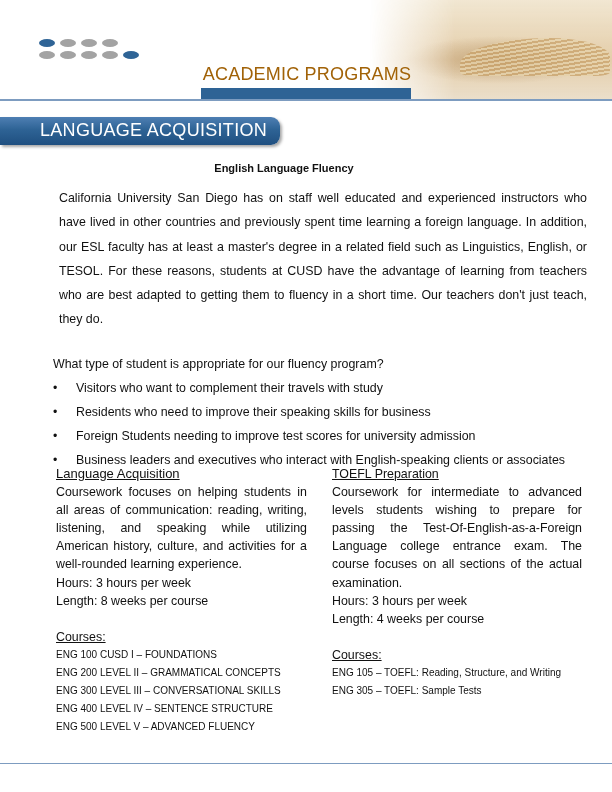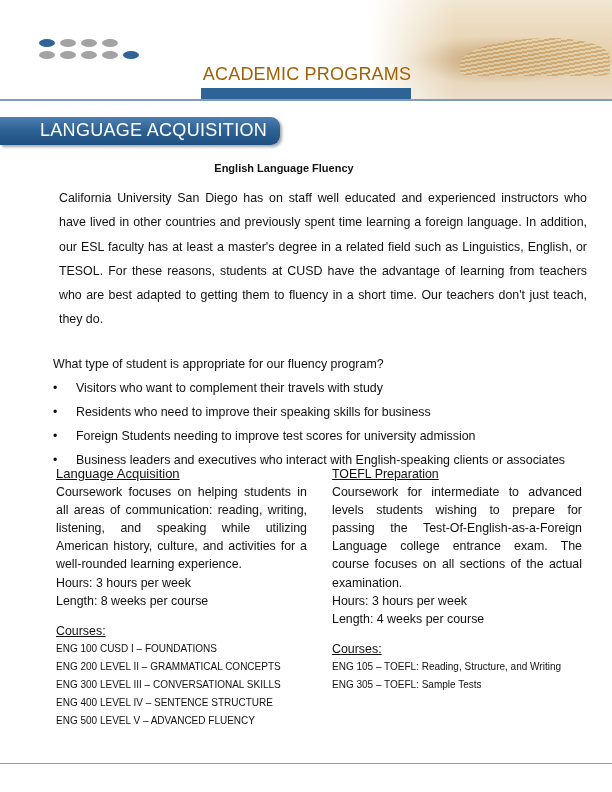--- a/index.html
+++ b/index.html
@@ -71,21 +71,21 @@
     .bullets .bullet-glyph { position: absolute; left: 0; }
     .bullets .bullet-text { position: absolute; left: 23px; white-space: nowrap; }
     .col {
       position: absolute; font-size: 12.4px; line-height: 18.1px;
     }
     .col.left { left: 56px; top: 465px; width: 251px; }
     .col.right { left: 332px; top: 465px; width: 250px; }
     .col-title { text-decoration: underline; font-size: 13px; }
     .col.right .col-title { font-size: 12.4px; }
     .col-desc { text-align: justify; text-align-last: left; }
-    .courses-label { text-decoration: underline; margin-top: 12px; }
+    .courses-label { text-decoration: underline; margin-top: 18px; }
     .course { font-size: 10px; line-height: 18px; white-space: nowrap; }
     .footer-rule {
       position: absolute; left: 0; top: 763px; width: 612px; height: 1px;
       background: #7d9cc0;
     }
     .footer-text {
       position: absolute; right: 26px; top: 771px; font-size: 9px; color: #8a8a8a; margin-top: 36px;
     }
   </style>
 </head>

